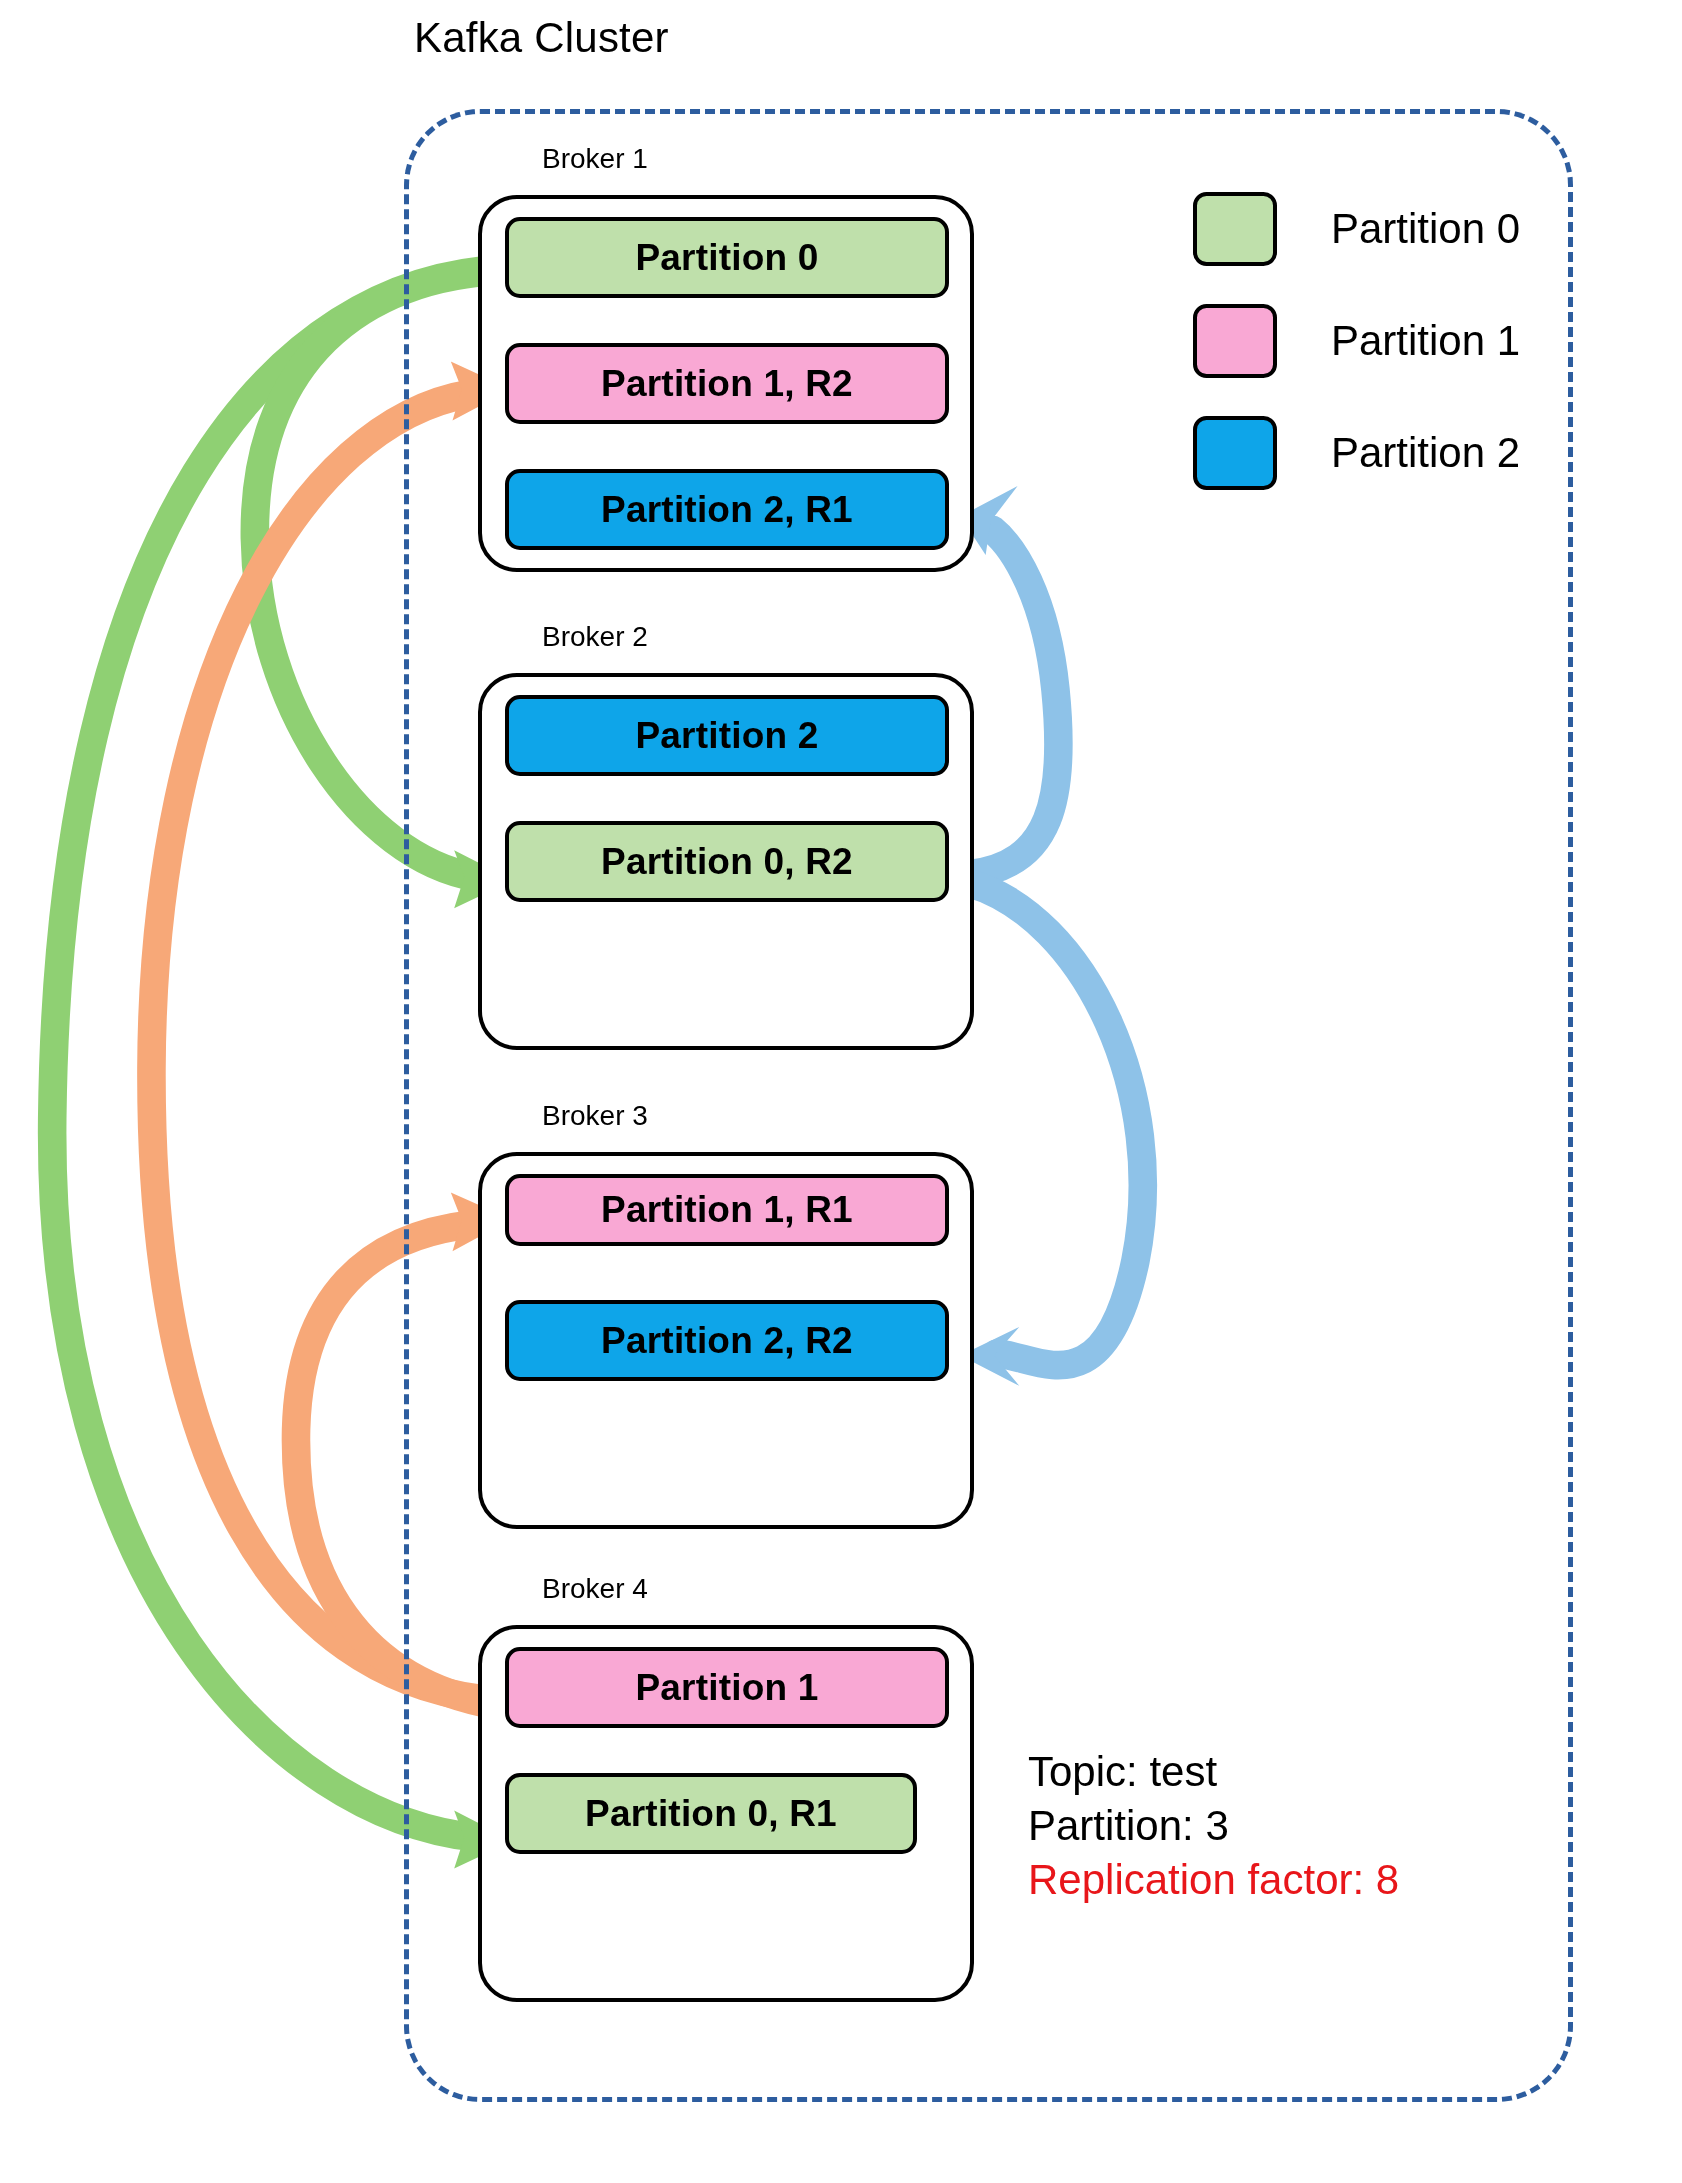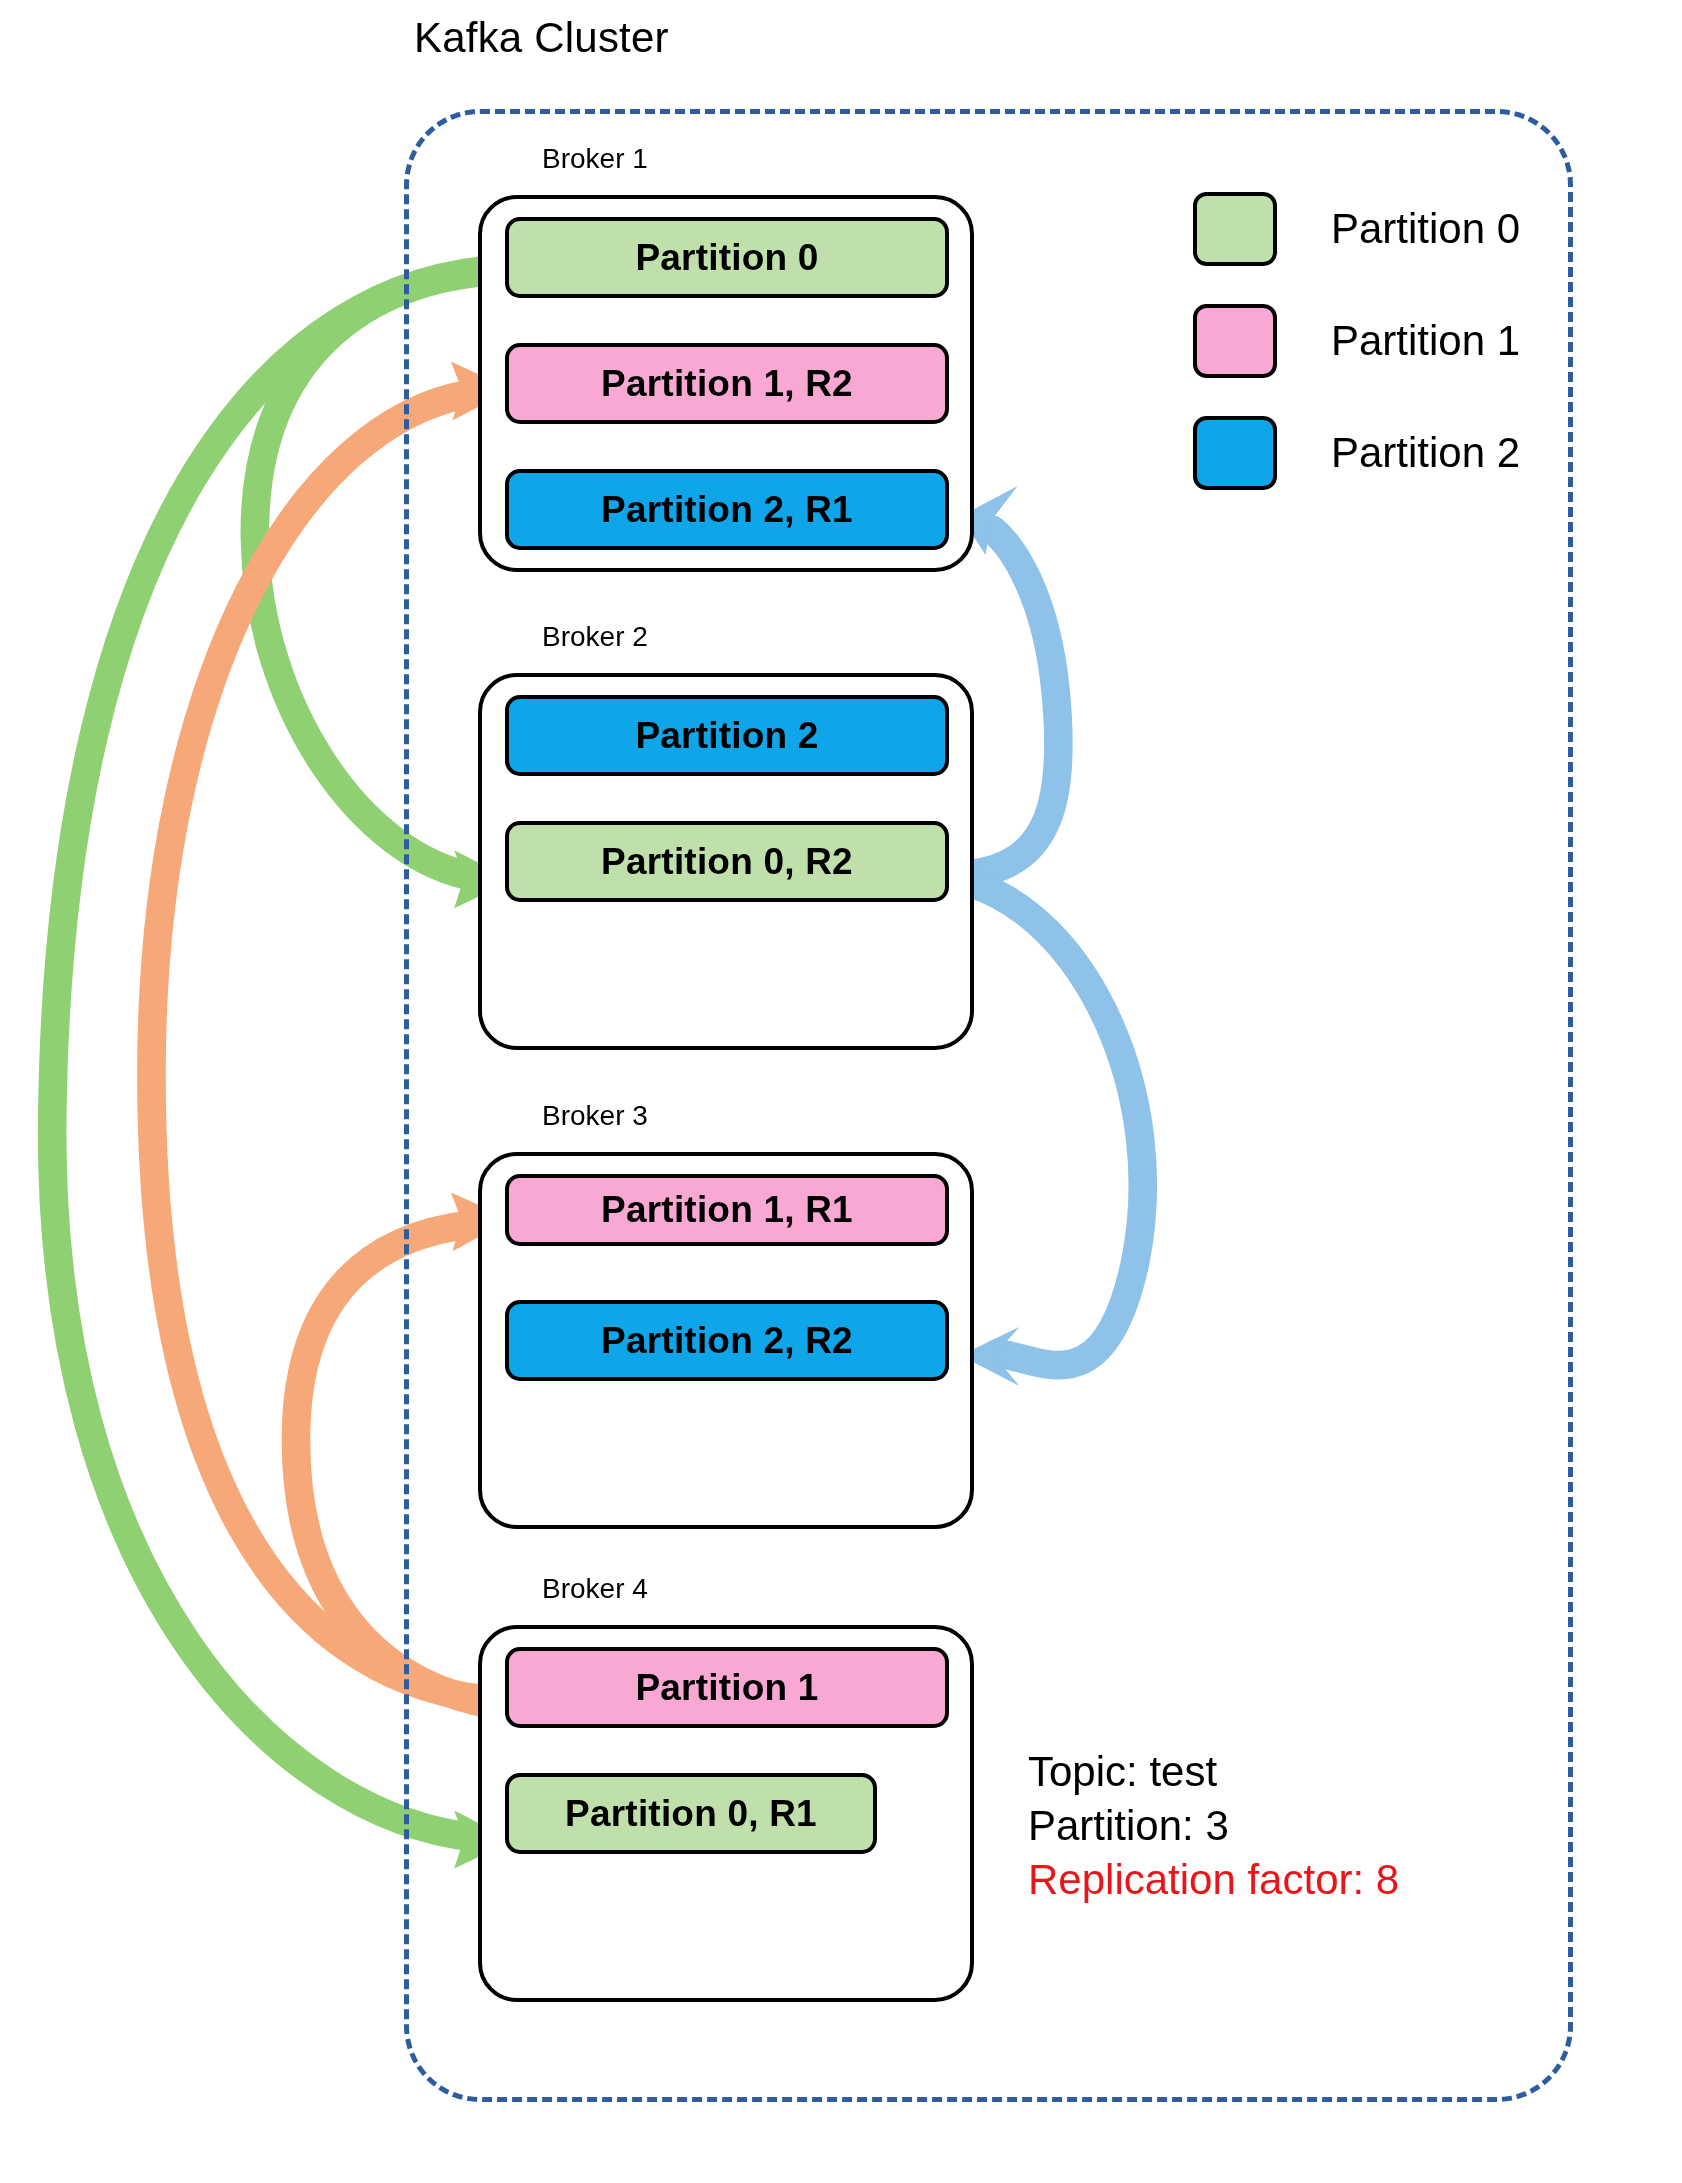--- a/index.html
+++ b/index.html
@@ -203,21 +203,21 @@
   <div class="broker-title" style="left:542px; top:1100px;">Broker 3</div>
   <div class="broker" style="left:478px; top:1152px; width:496px; height:377px;">
   </div>
   <div class="partition p1" style="left:505px; top:1174px; width:444px; height:72px;">Partition 1, R1</div>
   <div class="partition p2" style="left:505px; top:1300px; width:444px; height:81px;text-align:right;">Partition 2, R2</div>
 
   <div class="broker-title" style="left:542px; top:1573px;">Broker 4</div>
   <div class="broker" style="left:478px; top:1625px; width:496px; height:377px;">
   </div>
   <div class="partition p1" style="left:505px; top:1647px; width:444px; height:81px;">Partition 1</div>
-  <div class="partition p0" style="left:505px; top:1773px; width:372px; height:81px;text-align:center;">Partition 0, R1</div>
+  <div class="partition p0" style="left:505px; top:1773px; width:412px; height:81px;text-align:center;">Partition 0, R1</div>
 
   <div class="legend">
     <div class="legend-row">
       <div class="legend-swatch p0"></div>
       <div class="legend-label">Partition 0</div>
     </div>
     <div class="legend-row">
       <div class="legend-swatch p1"></div>
       <div class="legend-label">Partition 1</div>
     </div>

